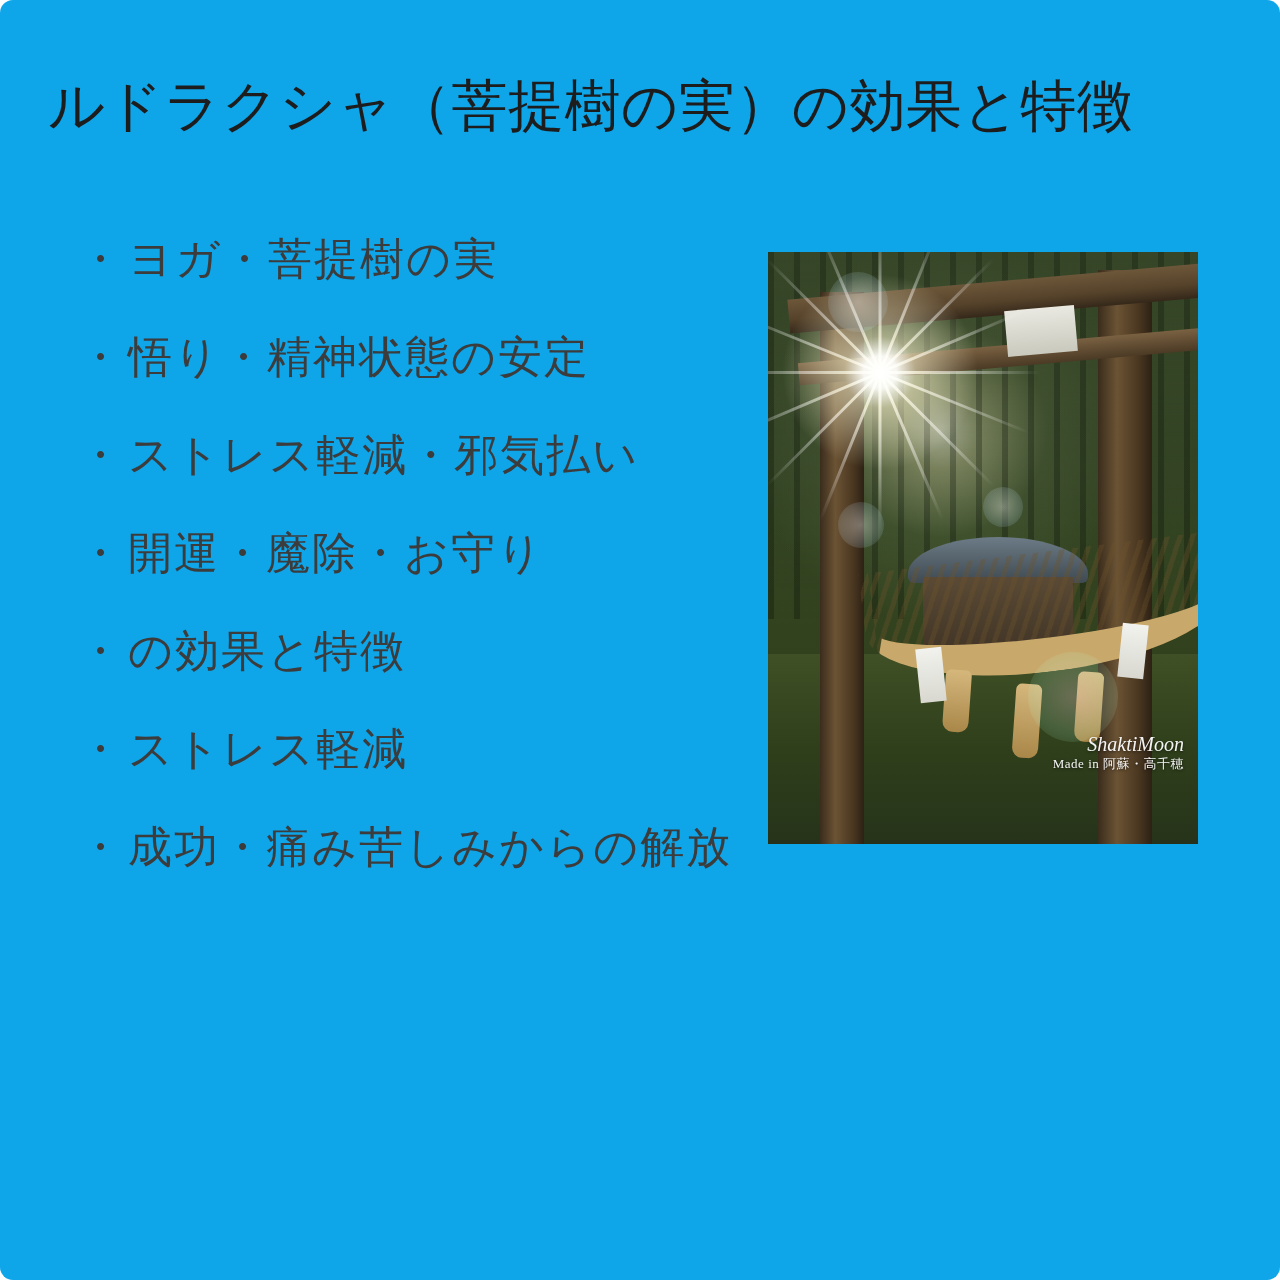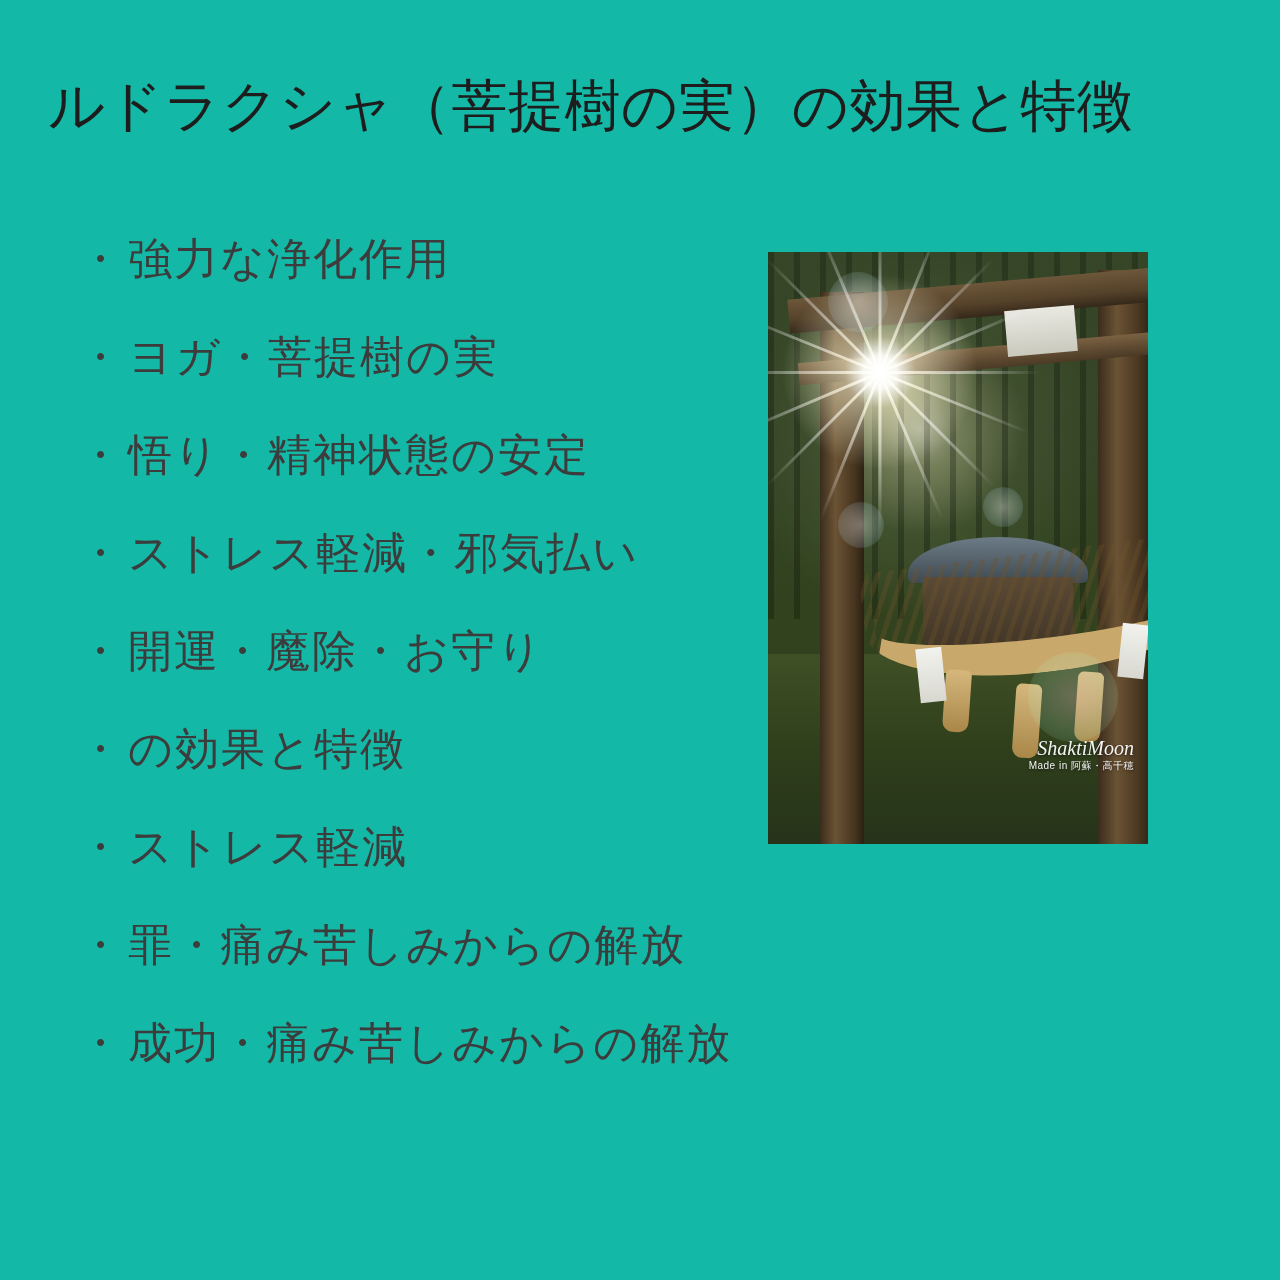--- a/index.html
+++ b/index.html
@@ -12,21 +12,22 @@
     background: #ffffff;
     font-family: "Liberation Serif", "DejaVu Serif", serif;
     overflow: hidden;
     position: relative;
   }
 
   .page {
     position: relative;
     width: 1280px;
     height: 1280px;
-    background: #14b8a6;
+    background: #0ea5e9;
+    border-radius: 13px;
   }
 
   .title {
     position: absolute;
     top: 74px;
     left: 48px;
     width: 1190px;
     font-size: 56px;
     line-height: 1.15;
     color: #1d1d1d;
@@ -63,21 +64,21 @@
     display: inline-block;
     margin-right: 4px;
     color: #3c3c3c;
   }
 
   
   .photo {
     position: absolute;
     top: 252px;
     left: 768px;
-    width: 380px;
+    width: 430px;
     height: 592px;
     overflow: hidden;
     background: #2d3b22;
   }
 
   .photo .sky {
     position: absolute;
     inset: 0;
     background:
       radial-gradient(circle at 40% 30%, rgba(255,255,235,0.95) 0%, rgba(255,250,200,0.55) 8%, rgba(180,200,150,0.15) 22%, rgba(0,0,0,0) 40%),
@@ -257,58 +258,52 @@
     color: rgba(255,255,255,0.95);
     text-shadow: 0 1px 3px rgba(0,0,0,0.6);
     line-height: 1.2;
   }
   .photo .watermark .brand {
     font-size: 20px;
     font-style: italic;
     font-family: "Liberation Serif", "DejaVu Serif", serif;
   }
   .photo .watermark .made {
-    font-size: 10px;
+    font-size: 13px;
     letter-spacing: 0.5px;
-    font-family: Liberation Sans, sans-serif;
+    font-family: Liberation Serif, serif;
     margin-left: 44px;
   }
 </style>
 </head>
 <body>
 
 <div class="page">
 
   <div class="title">ルドラクシャ（菩提樹の実）の効果と特徴</div>
 
   <div class="content">
     <ul class="bullet-list">
       <li class="bullet-item">
-        <span class="dot">・</span><span>強力な浄化作用</span>
-      </li>
-      <li class="bullet-item">
         <span class="dot">・</span><span>ヨガ・菩提樹の実</span>
       </li>
       <li class="bullet-item">
         <span class="dot">・</span><span>悟り・精神状態の安定</span>
       </li>
       <li class="bullet-item">
         <span class="dot">・</span><span>ストレス軽減・邪気払い</span>
       </li>
       <li class="bullet-item">
         <span class="dot">・</span><span>開運・魔除・お守り</span>
       </li>
       <li class="bullet-item">
         <span class="dot">・</span><span>の効果と特徴</span>
       </li>
       <li class="bullet-item">
         <span class="dot">・</span><span>ストレス軽減</span>
-      </li>
-      <li class="bullet-item">
-        <span class="dot">・</span><span>罪・痛み苦しみからの解放</span>
       </li>
       <li class="bullet-item">
         <span class="dot">・</span><span>成功・痛み苦しみからの解放</span>
       </li>
     </ul>
   </div>
 
   <div class="photo">
     <div class="sky"></div>
     <div class="forest"></div>

